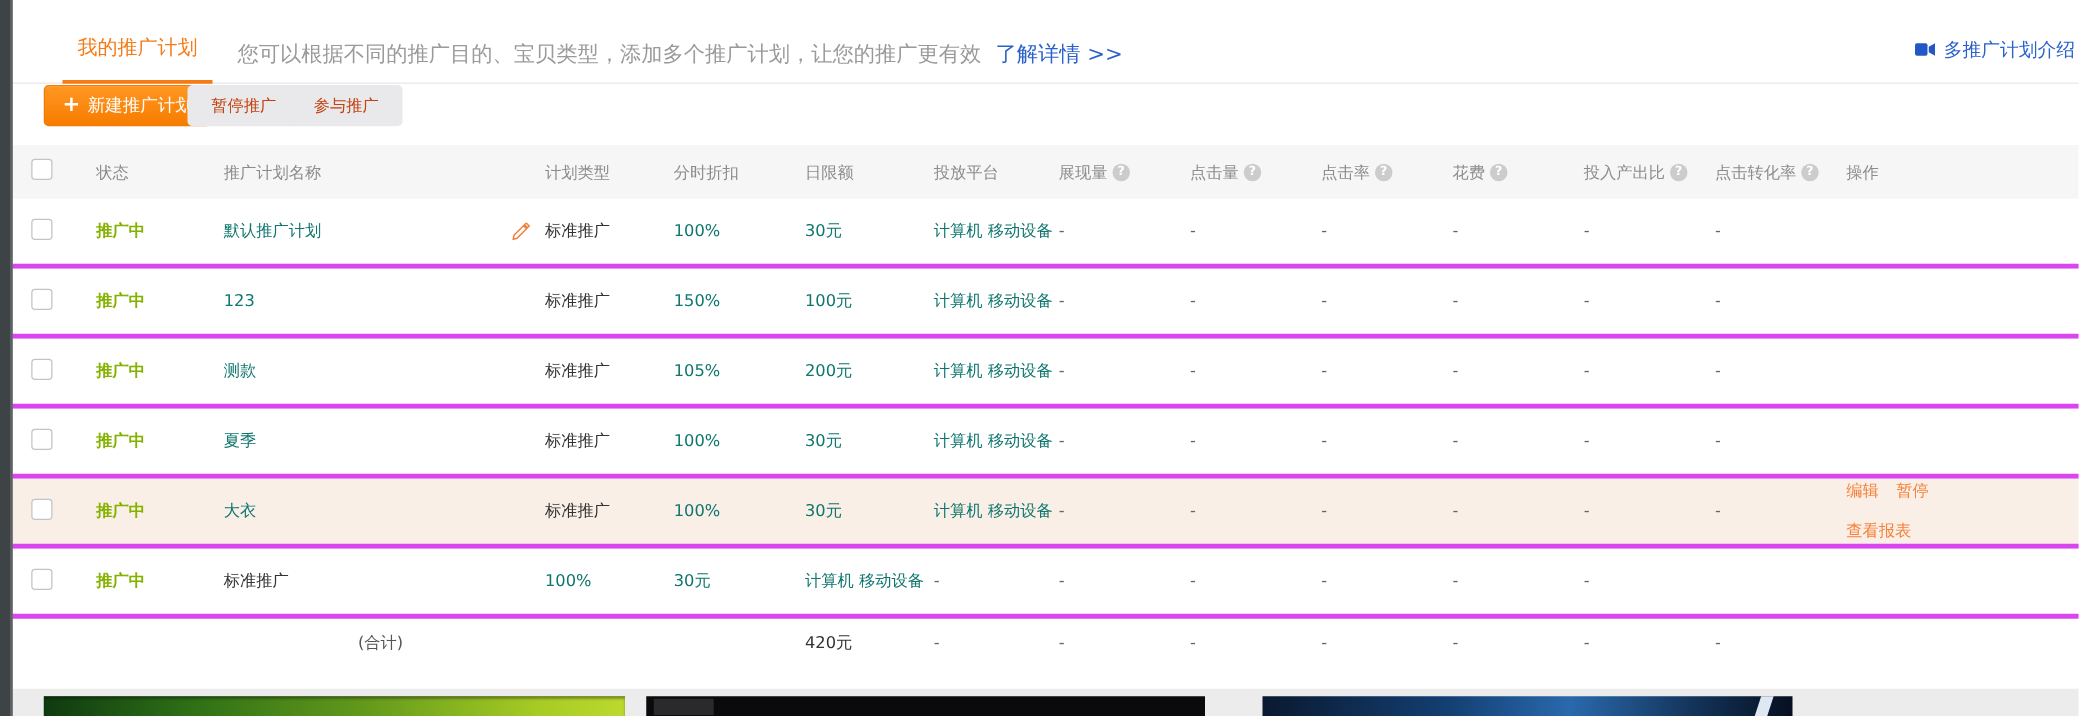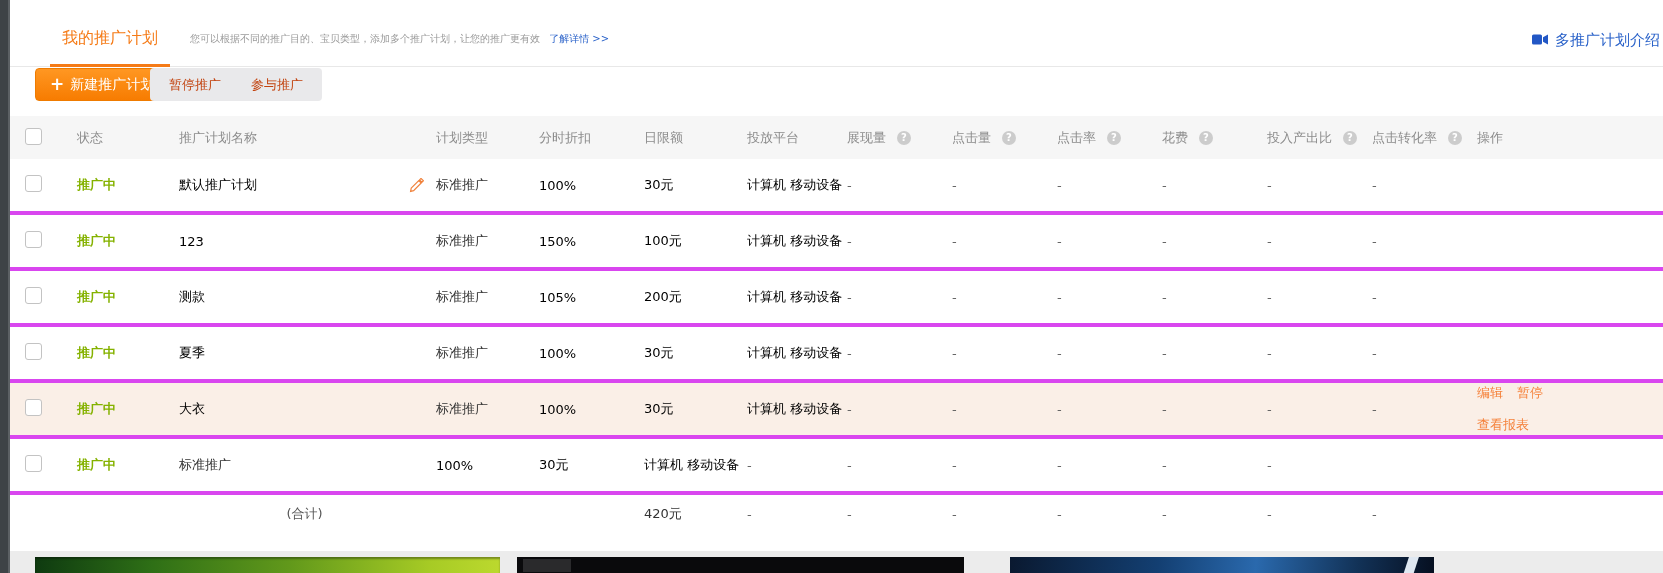--- a/index.html
+++ b/index.html
@@ -14,21 +14,21 @@
 
   
   .edge-strip { position:absolute; left:0; top:0; width:10px; height:573px;
     background:#3e4346; border-right:2px solid #5c6164; z-index:9; }
 
   
   .page-header { position:absolute; left:10px; right:0; top:12px; height:55px;
     border-bottom:1px solid #e8e8e8; background:#fff; }
   .tab { position:absolute; left:40px; top:0; height:55px; display:flex; align-items:center;
     padding:0 12px; color:#f57b17; font-size:16px; border-bottom:3px solid #f57b17; cursor:pointer; }
-  .subtitle { position:absolute; left:180px; top:20px; color:#9a9a9a; font-size:10px; white-space:nowrap; }
+  .subtitle { position:absolute; left:180px; top:20px; color:#9a9a9a; font-size:17px; white-space:nowrap; }
   .learn-more { color:#2a62c9; margin-left:6px; cursor:pointer; }
   .video-link { position:absolute; right:3px; top:19px; display:flex; align-items:flex-end; gap:6px;
     color:#2a62c9; font-size:15px; white-space:nowrap; cursor:pointer; }
 
   
   .btn { position:absolute; top:68px; height:33px; display:inline-flex; align-items:center;
     border-radius:4px; cursor:pointer; }
   .btn-new { left:35px; padding:0 14px; gap:6px;
     background:linear-gradient(#ff9722,#f77c01); border:1px solid #ef7b00; color:#fff; font-size:14px; }
   .btn-new .plus { font-size:17px; font-weight:bold; line-height:1; }
@@ -38,28 +38,28 @@
 
   
   .table { position:absolute; left:10px; right:0; top:116px; }
   .grid { display:grid; align-items:center;
     grid-template-columns:15px 52px 102px 257px 103px 105px 103px 100px 105px 105px 105px 105px 105px 105px 1fr; }
   .thead { height:43px; background:#f6f6f6; color:#8c8c8c; }
   .trow { height:56px; border-bottom:4px solid #d946ef; background:#fff; }
   .trow.highlight { background:#faefe7; }
   .trow-total { height:38px; }
   .cell { padding-right:6px; white-space:nowrap; }
-  .hcell { display:flex; align-items:center; gap:11px; }
+  .hcell { display:flex; align-items:center; gap:4px; }
   .help { display:inline-block; width:14px; height:14px; border-radius:50%;
     background:#cccccc; color:#fff; font-size:10px; line-height:14px; text-align:center;
     font-weight:bold; cursor:pointer; flex:0 0 auto; }
   .checkbox { display:inline-block; width:17px; height:17px; background:#fff;
     border:1px solid #c3c3c3; border-radius:3px; cursor:pointer; }
   .status { color:#85b200; font-weight:bold; }
-  .blue { color:#000000; cursor:pointer; }
+  .blue { color:#0f766e; cursor:pointer; }
   .dash { color:#666; }
   .name-cell { display:flex; align-items:center; justify-content:space-between; padding-right:12px; }
   .pencil { cursor:pointer; display:inline-flex; }
   .actions-cell { display:flex; flex-direction:column; gap:14px; font-size:13px; color:#f5813a; }
   .actions-line { display:flex; gap:14px; }
   .action-link { color:#f5813a; cursor:pointer; }
   .total-label { text-align:center; color:#555; }
   .total-amount { color:#333; }
 
   

